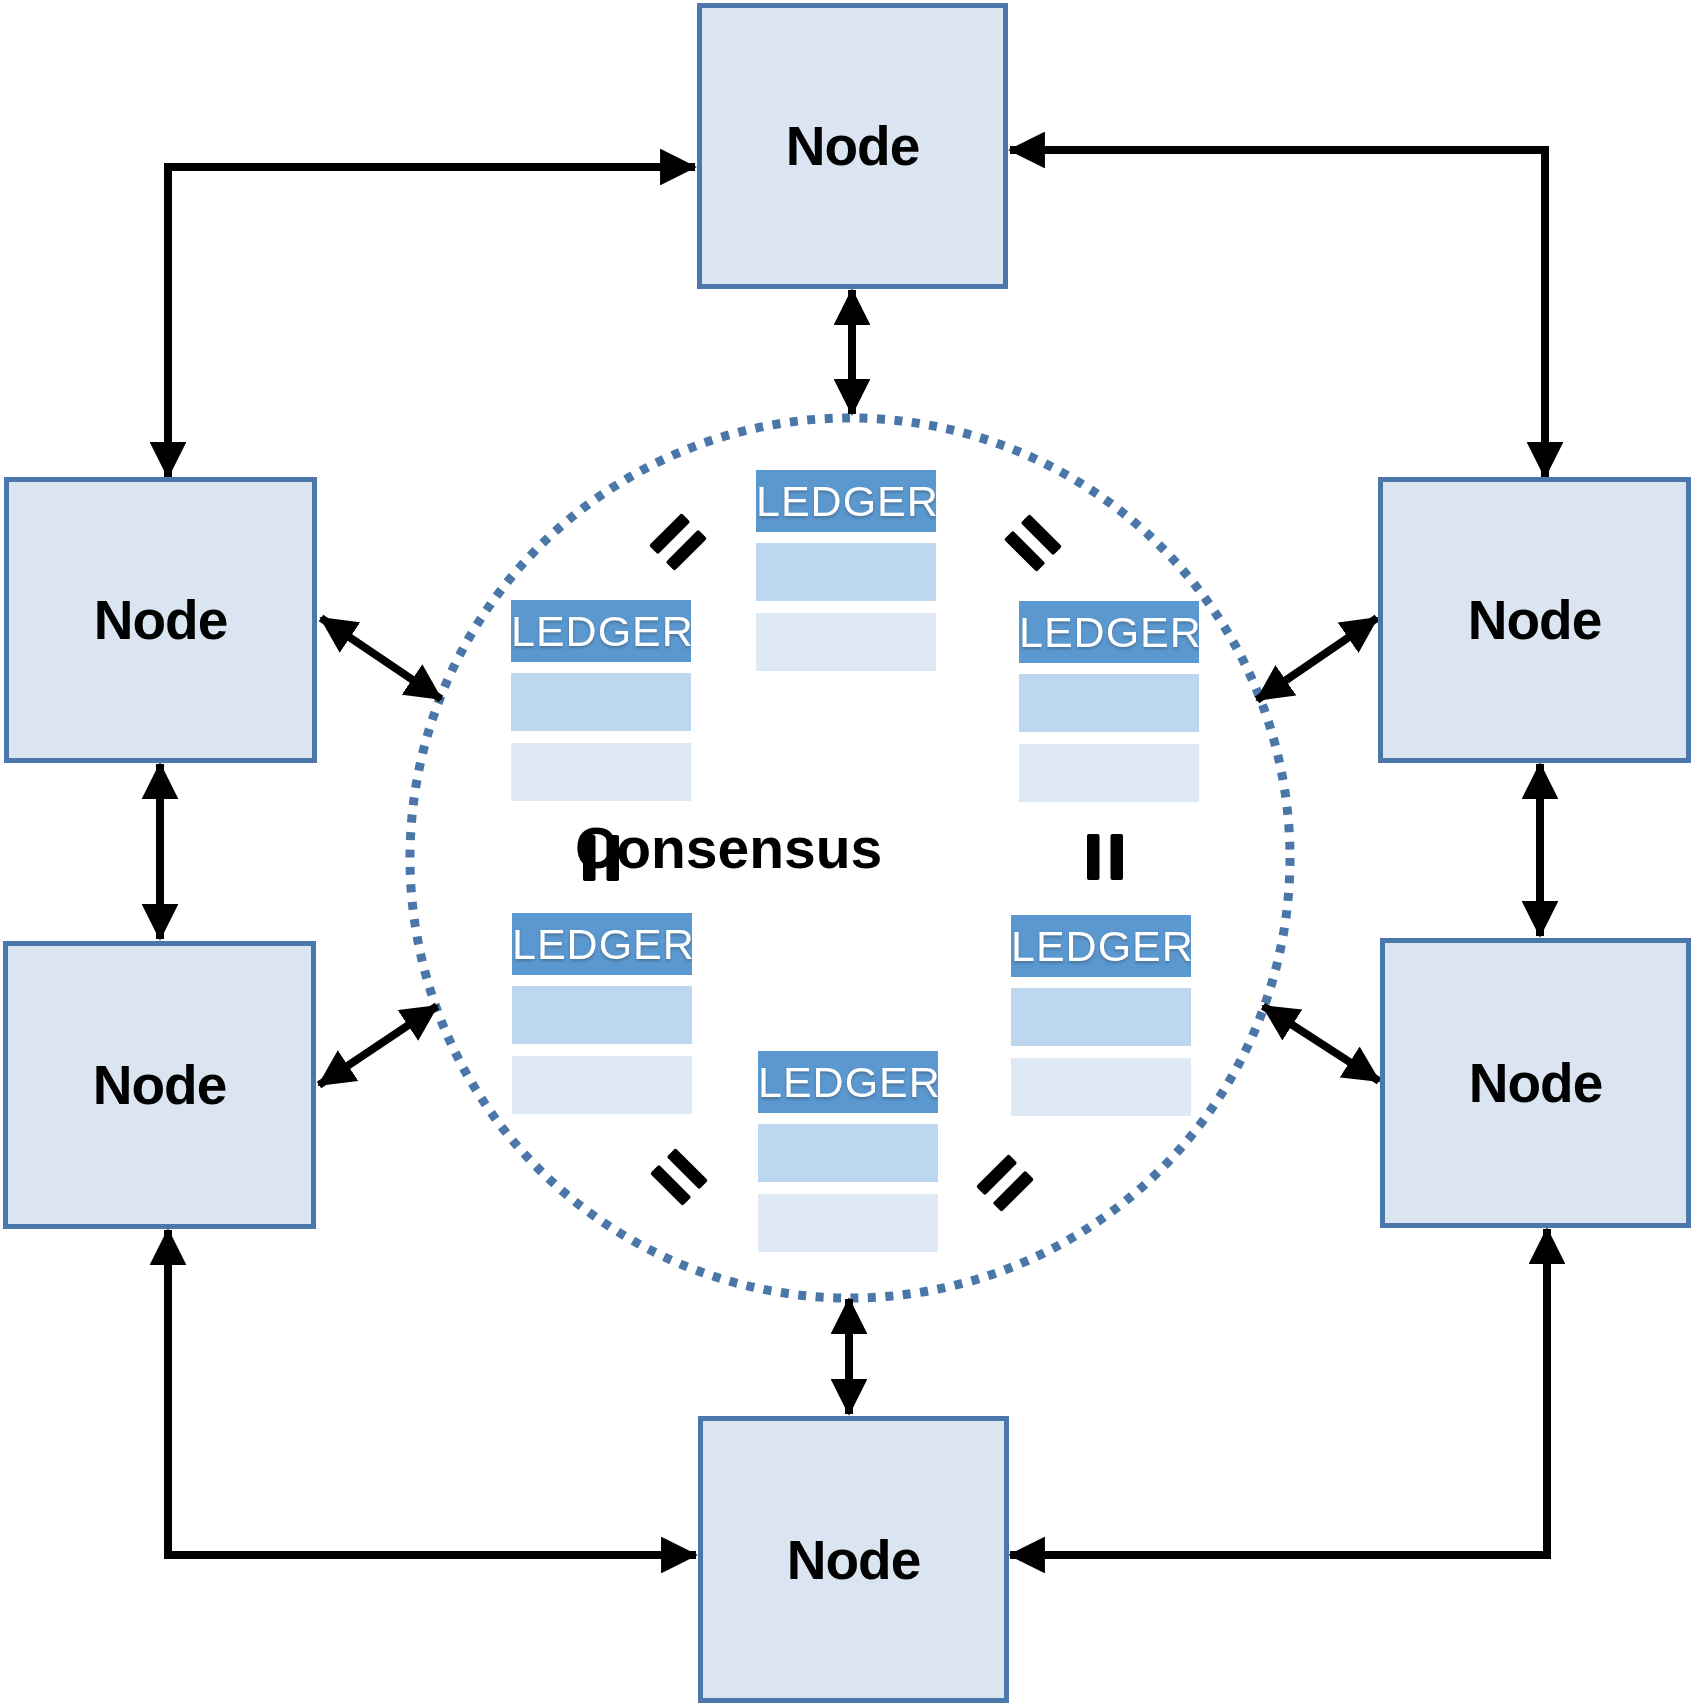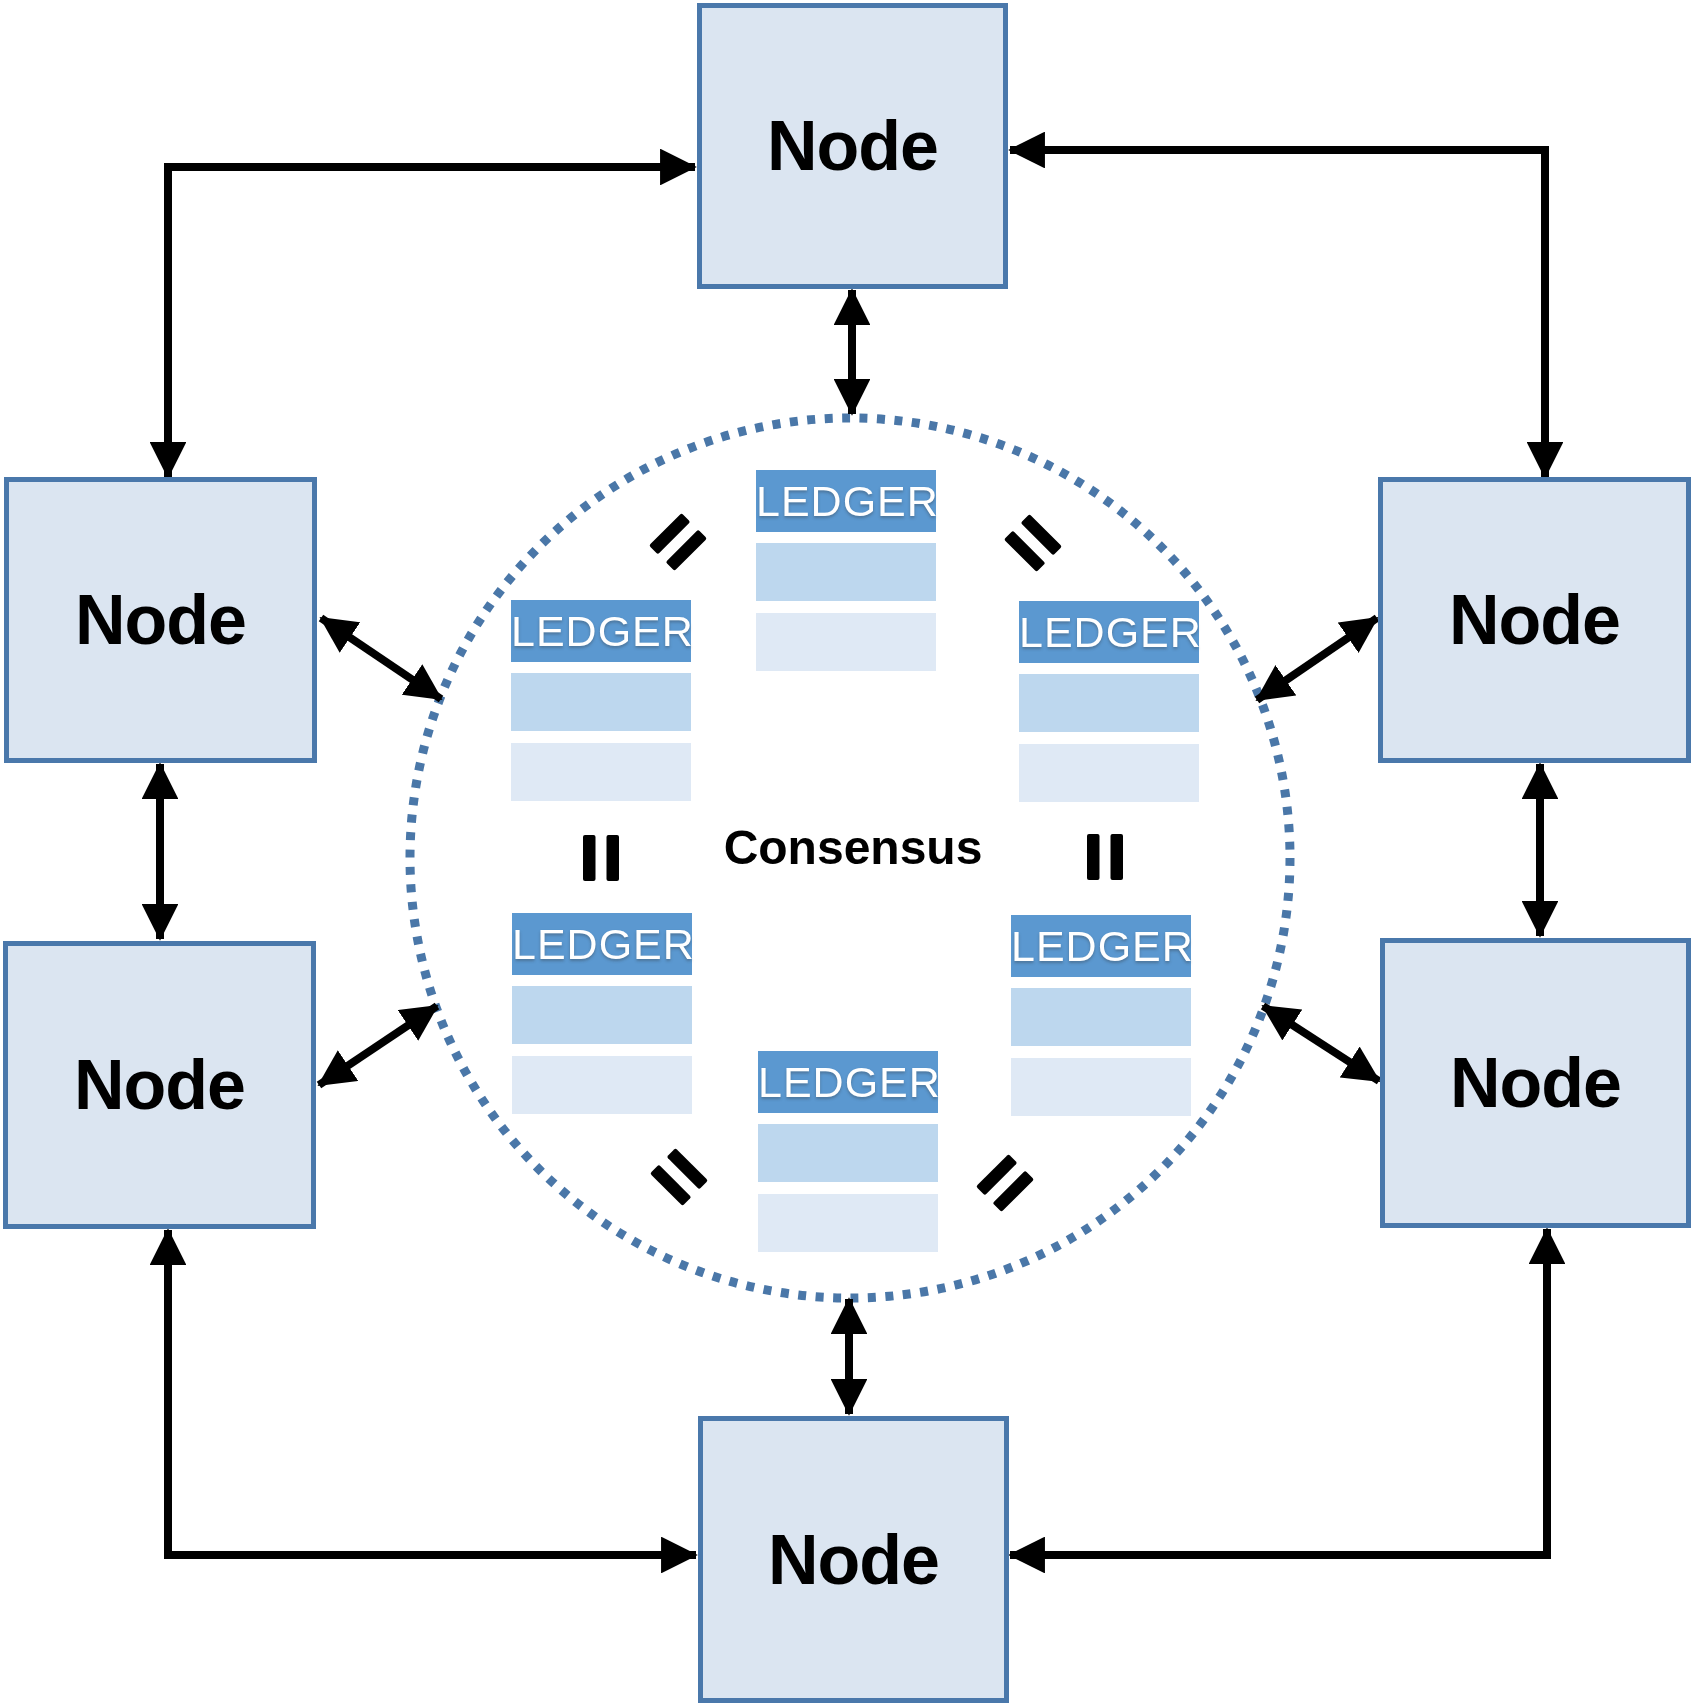--- a/index.html
+++ b/index.html
@@ -10,21 +10,21 @@
   html,body{margin:0;padding:0;background:var(--background);}
   .stage{
     position:relative;width:1698px;height:1706px;background:var(--background);
     font-family:"Liberation Sans","DejaVu Sans",sans-serif;overflow:hidden;
   }
   .stage svg{position:absolute;left:0;top:0;}
   .node{
     position:absolute;box-sizing:border-box;
     background:var(--node-fill);border:5px solid var(--node-border);
     display:flex;align-items:center;justify-content:center;
-    font-size:70px;font-weight:700;color:var(--text);letter-spacing:-1px;
+    font-size:55px;font-weight:700;color:var(--text);letter-spacing:-1px;
   }
   .node-top{left:697px;top:3px;width:311px;height:286px;}
   .node-upper-left{left:4px;top:477px;width:313px;height:286px;}
   .node-upper-right{left:1378px;top:477px;width:313px;height:286px;}
   .node-lower-left{left:3px;top:941px;width:313px;height:288px;}
   .node-lower-right{left:1380px;top:938px;width:311px;height:290px;}
   .node-bottom{left:698px;top:1416px;width:311px;height:287px;}
   .ledger{position:absolute;width:180px;}
   .ledger .hdr{
     height:62px;line-height:62px;background:var(--ledger-header);
@@ -34,21 +34,21 @@
   .ledger .r1{height:58px;background:var(--ledger-row1);margin-bottom:12px;}
   .ledger .r2{height:58px;background:var(--ledger-row2);}
   .ledger-top{left:756px;top:470px;}
   .ledger-upper-left{left:511px;top:600px;}
   .ledger-upper-right{left:1019px;top:601px;}
   .ledger-lower-left{left:512px;top:913px;}
   .ledger-lower-right{left:1011px;top:915px;}
   .ledger-bottom{left:758px;top:1051px;}
   .consensus{
     position:absolute;left:575px;top:800px;width:556px;height:96px;
-    line-height:96px;text-align:center;font-size:48px;font-weight:700;color:var(--text);
+    line-height:96px;font-size:57px;font-weight:700;color:var(--text);
   }
   .conn{stroke:var(--arrow);stroke-width:8;fill:none;}
   .dotted-circle{stroke:var(--circle-dots);stroke-width:9;fill:none;stroke-dasharray:8 9.5;}
   .eq rect{fill:var(--arrow);}
 </style>
 </head>
 <body>
 
 <div class="stage">
 

